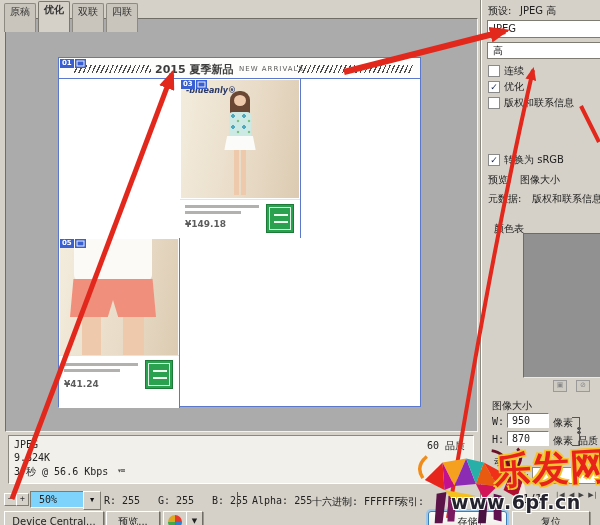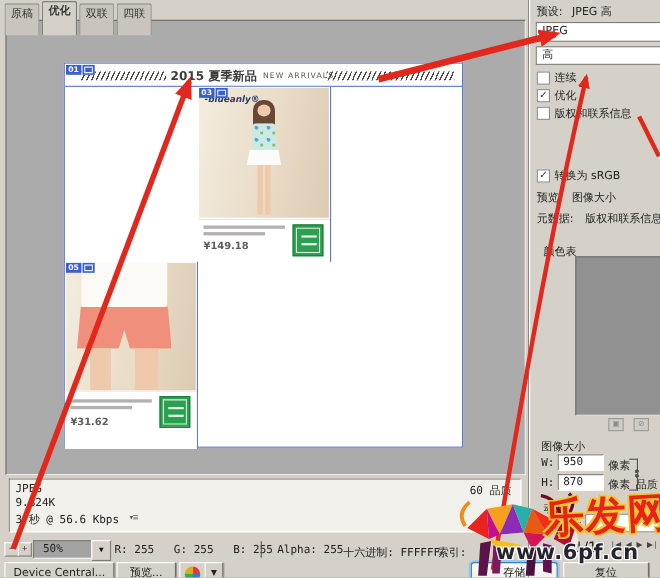--- a/index.html
+++ b/index.html
@@ -94,21 +94,21 @@
   .statusbox .l2{position:absolute;left:5px;top:16px}
   .statusbox .l3{position:absolute;left:5px;top:29px}
   .statusbox .menu{position:absolute;left:108px;top:30px;color:#555;font-size:8px;letter-spacing:-1px}
   .statusbox .qual{position:absolute;right:8px;top:3px}
 
   
   .zrow{position:absolute;left:0;top:490px;width:600px;height:20px}
   .sqbtn{position:absolute;width:11px;height:11px;background:#d5d1c8;top:3px;
          border-top:1px solid #fff;border-left:1px solid #fff;border-bottom:1px solid #7e7b73;border-right:1px solid #7e7b73;
          font-size:8px;line-height:9px;text-align:center;color:#333}
-  .zfield{position:absolute;left:30px;top:1px;width:44px;height:15px;background:#a3a3a3;
+  .zfield{position:absolute;left:30px;top:1px;width:44px;height:15px;background:#7dd3fc;
           border-top:1px solid #7e7b73;border-left:1px solid #7e7b73;border-bottom:1px solid #fff;border-right:1px solid #fff;
           font-size:10px;line-height:15px;padding-left:8px;box-sizing:content-box}
   .zdrop{position:absolute;left:83px;top:1px;width:16px;height:17px;background:#d5d1c8;
          border-top:1px solid #fff;border-left:1px solid #fff;border-bottom:1px solid #7e7b73;border-right:1px solid #7e7b73;
          font-size:7px;text-align:center;line-height:16px;color:#111}
   .zrow .txt{position:absolute;top:5px;white-space:nowrap}
   .vsep{position:absolute;left:237px;top:2px;width:1px;height:15px;background:#555}
 
   
   .frow{position:absolute;left:0;top:511px;width:600px;height:22px}
@@ -218,21 +218,21 @@
               <div class="c-shorts"></div>
               <div class="c-legs"></div>
           </div>
           <div class="badge">
             <span class="num">05</span>
             <span class="ic"></span>
           </div>
           <div class="strip">
             <div class="dline dl1"></div>
             <div class="dline dl2"></div>
-            <div class="price">¥31.62</div>
+            <div class="price">¥41.24</div>
             <div class="buy">
                 <i class="b1"></i>
                 <i class="b2"></i>
               </div>
           </div>
         </div>
 
 
 
       </div>

